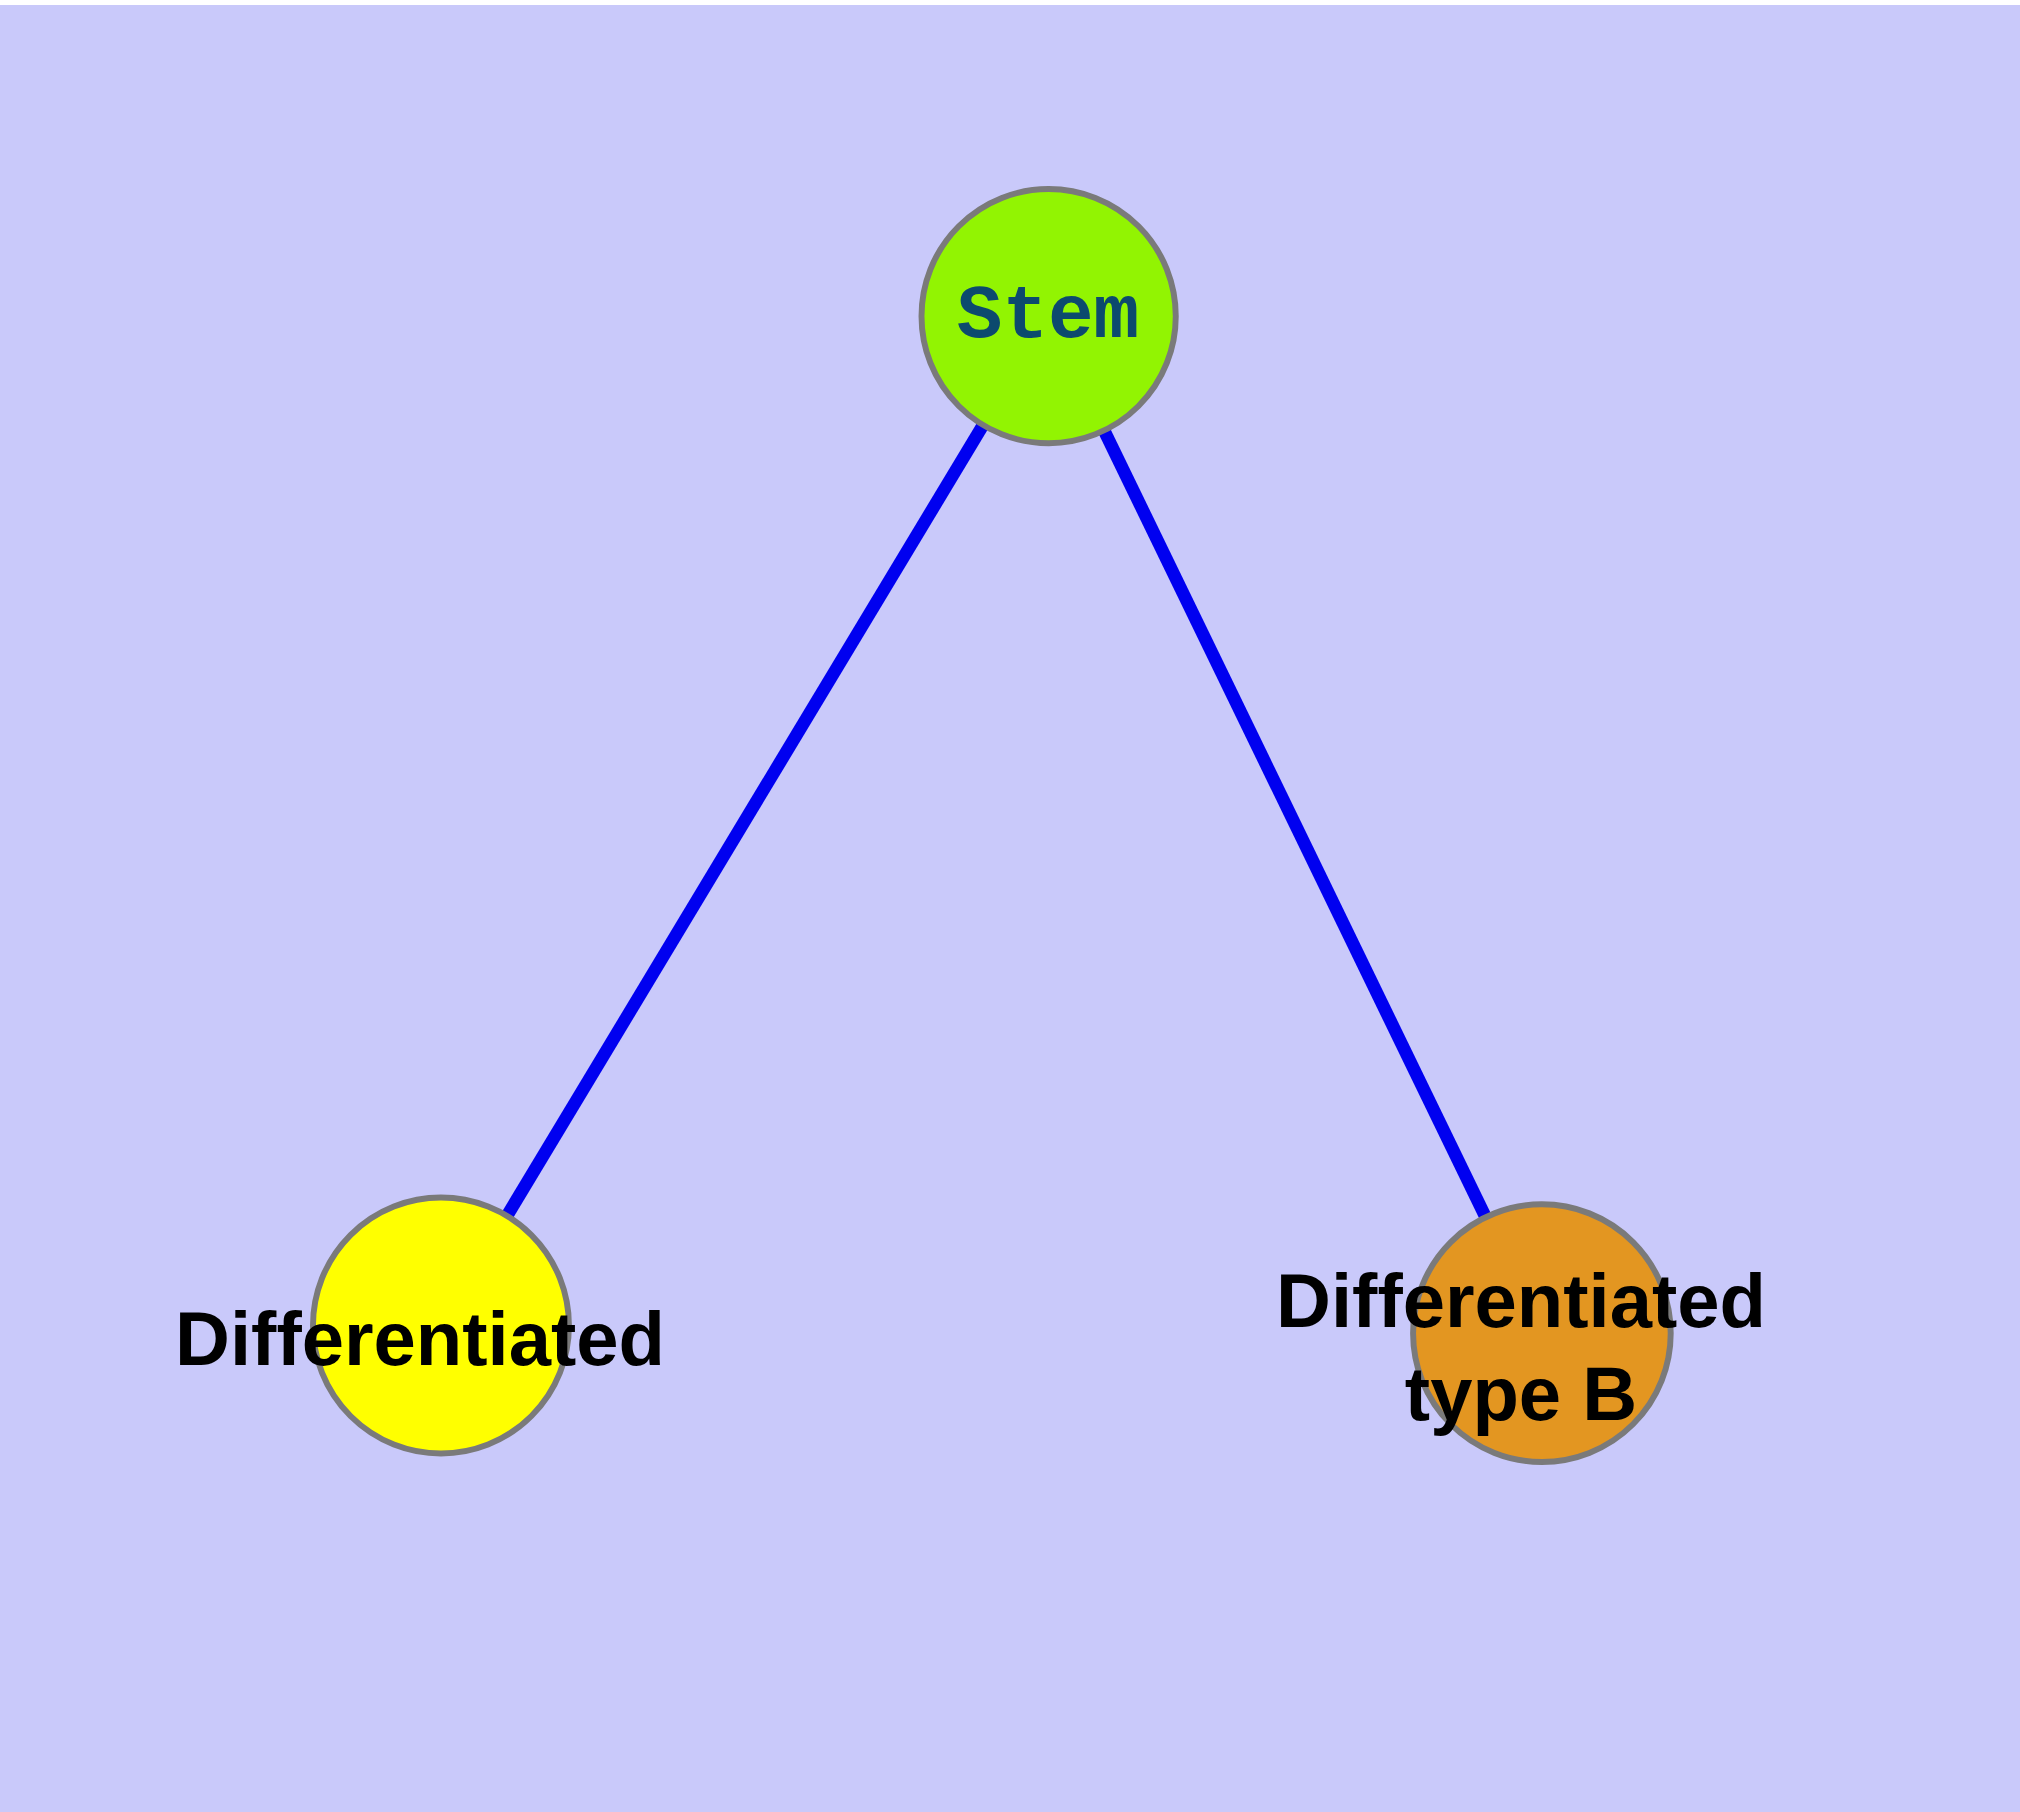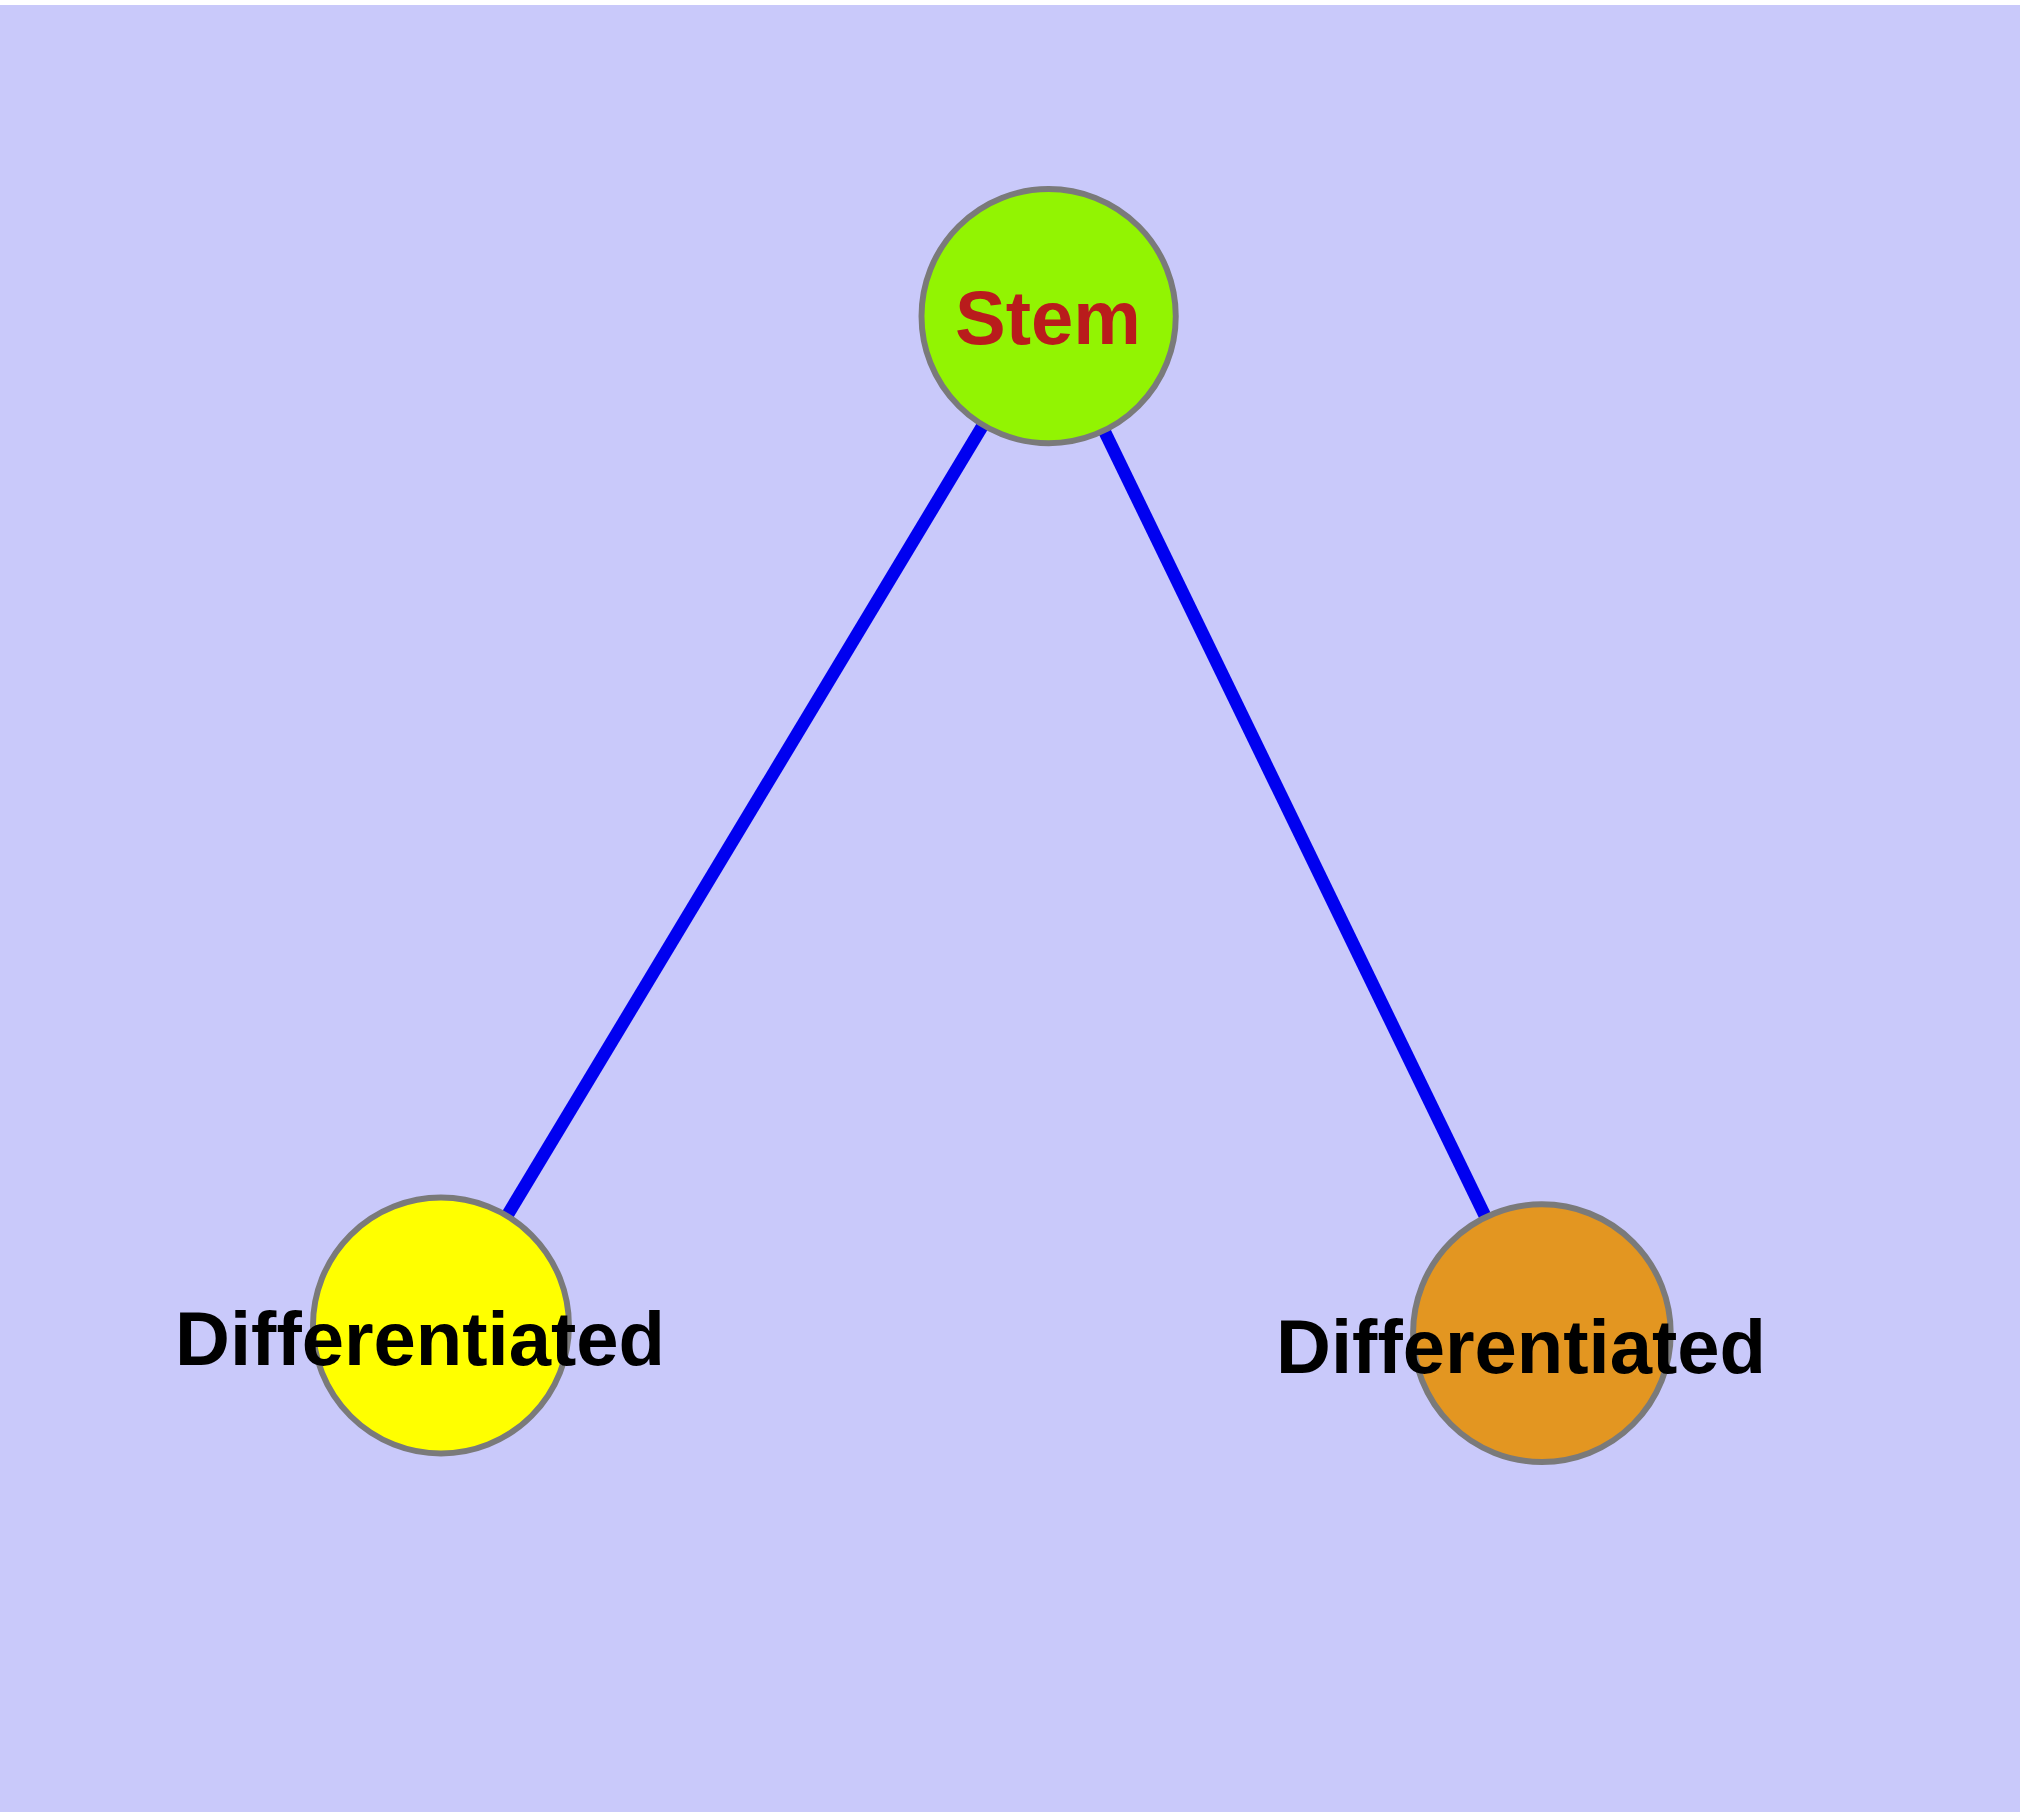--- a/index.html
+++ b/index.html
@@ -48,25 +48,26 @@
   <div class="top-strip" style="background: rgb(255, 255, 255);"></div>
 
   <svg class="graph-svg" viewBox="0 0 2384 2138">
     <line x1="1237" y1="373" x2="520" y2="1564" stroke="#0000F0" stroke-width="15"></line>
     <line x1="1237" y1="373" x2="1819" y2="1573" stroke="#0000F0" stroke-width="15"></line>
     <circle cx="1237" cy="373" r="150" fill="#92F402" stroke="#7A7A7A" stroke-width="7"></circle>
     <circle cx="520" cy="1564" r="151" fill="#FFFF00" stroke="#7A7A7A" stroke-width="7"></circle>
     <circle cx="1819" cy="1573" r="152" fill="#E39621" stroke="#7A7A7A" stroke-width="7"></circle>
   </svg>
 
-  <div class="node-label" style="left: 1048px; top: 318px; color: #b91c1c;">
+  <div class="node-label" style="left: 1048px; top: 318px; color: #0c4a6e; font-family: Liberation Mono, monospace;">
     <div>Stem</div>
   </div>
 
   <div class="node-label" style="left: 420px; top: 1339px; color: rgb(0, 0, 0);">
     <div>Differentiated</div>
   </div>
 
   <div class="node-label" style="left: 1521px; top: 1347px; color: rgb(0, 0, 0);">
     <div>Differentiated</div>
+    <div>type B</div>
   </div>
 </div>
 
 
 </body></html>

